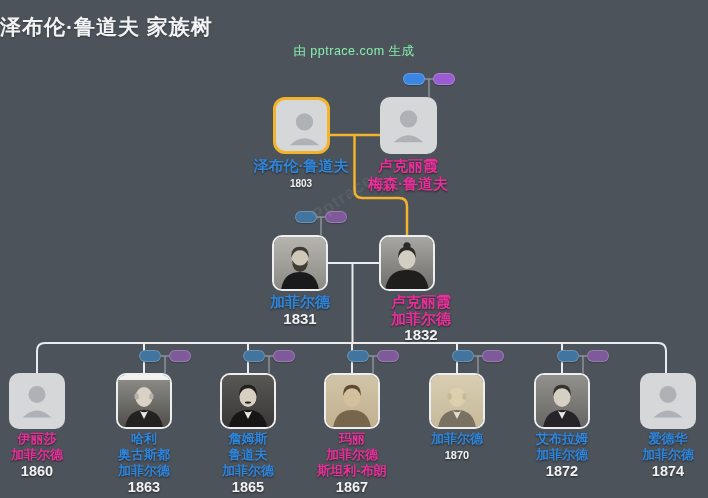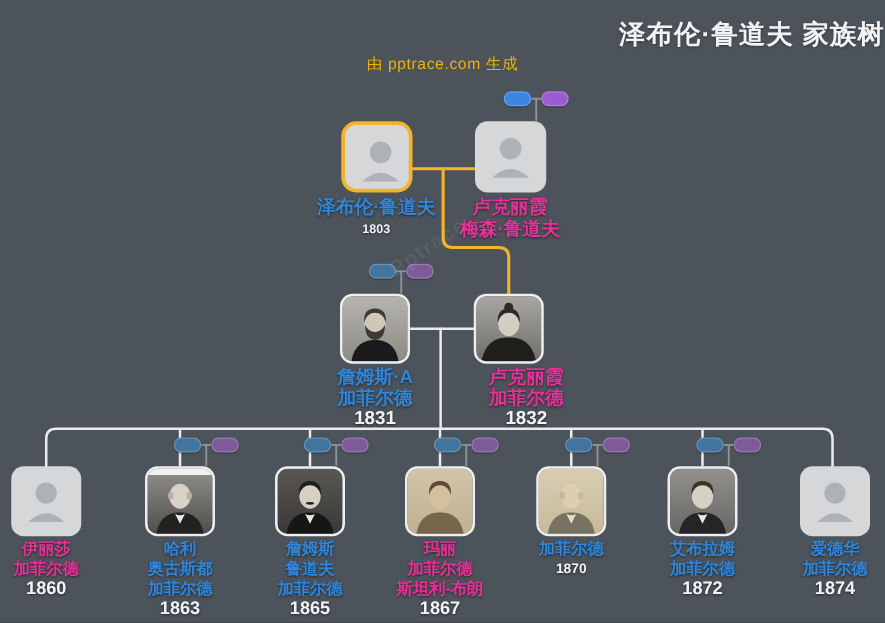--- a/index.html
+++ b/index.html
@@ -2,27 +2,27 @@
 <html><head>
 <meta charset="utf-8">
 <style>
   html,body{margin:0;padding:0;background:#3a3f45;}
   #canvas{
     position:relative;width:708px;height:498px;overflow:hidden;
     background:var(--background,#4d535a);
     font-family:"Liberation Sans","DejaVu Sans",sans-serif;
   }
   .title{
-    position:absolute;top:13px;left:0;width:708px;text-align:right;
+    position:absolute;top:13px;left:0;width:708px;text-align:left;
     font-size:21px;font-weight:bold;color:#f2f3f5;letter-spacing:1px;
     text-shadow:0 1px 2px rgba(0,0,0,.35);
   }
   .subtitle{
     position:absolute;top:43px;left:0;width:708px;text-align:center;
-    font-size:12.5px;color:#eab308;letter-spacing:.5px;
+    font-size:12.5px;color:#86efac;letter-spacing:.5px;
   }
   .watermark{
     position:absolute;left:308px;top:188px;color:rgba(255,255,255,.065);
     font-size:17px;font-weight:bold;transform:rotate(-34deg);letter-spacing:1px;
     pointer-events:none;
   }
   svg.lines{position:absolute;left:0;top:0;}
   .box{position:absolute;box-sizing:border-box;border-radius:10px;}
   .placeholder{background:var(--placeholder_bg,#d5d7d9);}
   .photo-box{border:2px solid var(--photo_border,#eceef0);overflow:hidden;background:#777;}
@@ -103,21 +103,20 @@
     </linearGradient>
           </defs>
     <rect width="52" height="52" fill="url(#pg-james_a)"></rect>
           <path d="M7 53 C9 39 17 35 26 35 C35 35 43 39 45 53 Z" fill="#1a191b"></path>
           <ellipse cx="26" cy="22" rx="8.5" ry="10" fill="#cfc7ba"></ellipse>
           <path d="M17.3 21 Q16.5 9.8 26 9.8 Q35.5 9.8 34.7 21 Q32.5 13.2 26 13.2 Q19.5 13.2 17.3 21 Z" fill="#3e3a34"></path>
           <path d="M18 23 Q18 34 26 35 Q34 34 34 23 Q31 28.5 26 28.5 Q21 28.5 18 23 Z" fill="#3e3a34"></path>
         </svg>
       </div>
       <div class="label male" style="left: 240px; top: 294px; font-size: 15px; line-height: 16.5px;">
-        <span class="name-line">詹姆斯·A</span>
         <span class="name-line">加菲尔德</span>
         <div class="year" style="font-size: 15px;">1831</div>
       </div>
       <div class="box photo-box" style="left: 379px; top: 235px; width: 56px; height: 56px;">
         <svg width="52" height="52" viewBox="0 0 52 52">
     <defs>
             <linearGradient id="pg-lucretia" x1="0" y1="0" x2="0" y2="1">
       <stop offset="0" stop-color="#a7a6a2"></stop>
               <stop offset="1" stop-color="#6f6e6a"></stop>
     </linearGradient>

